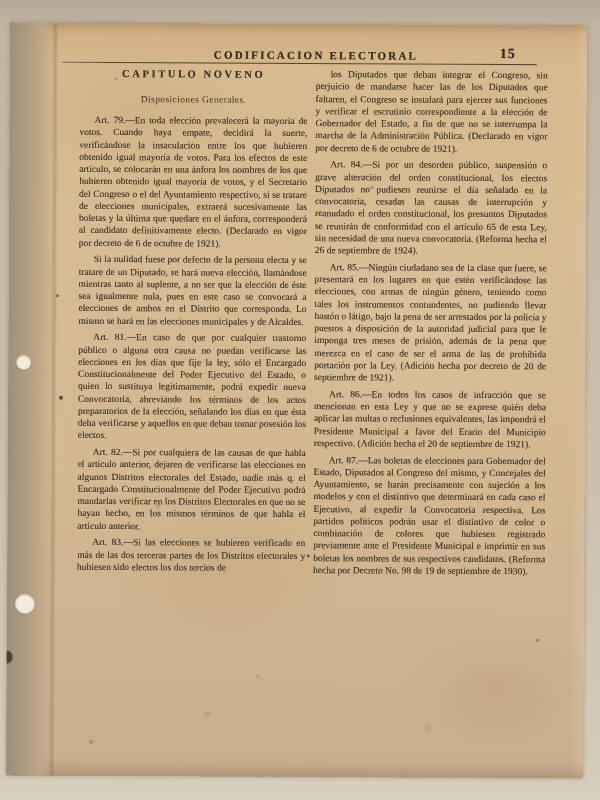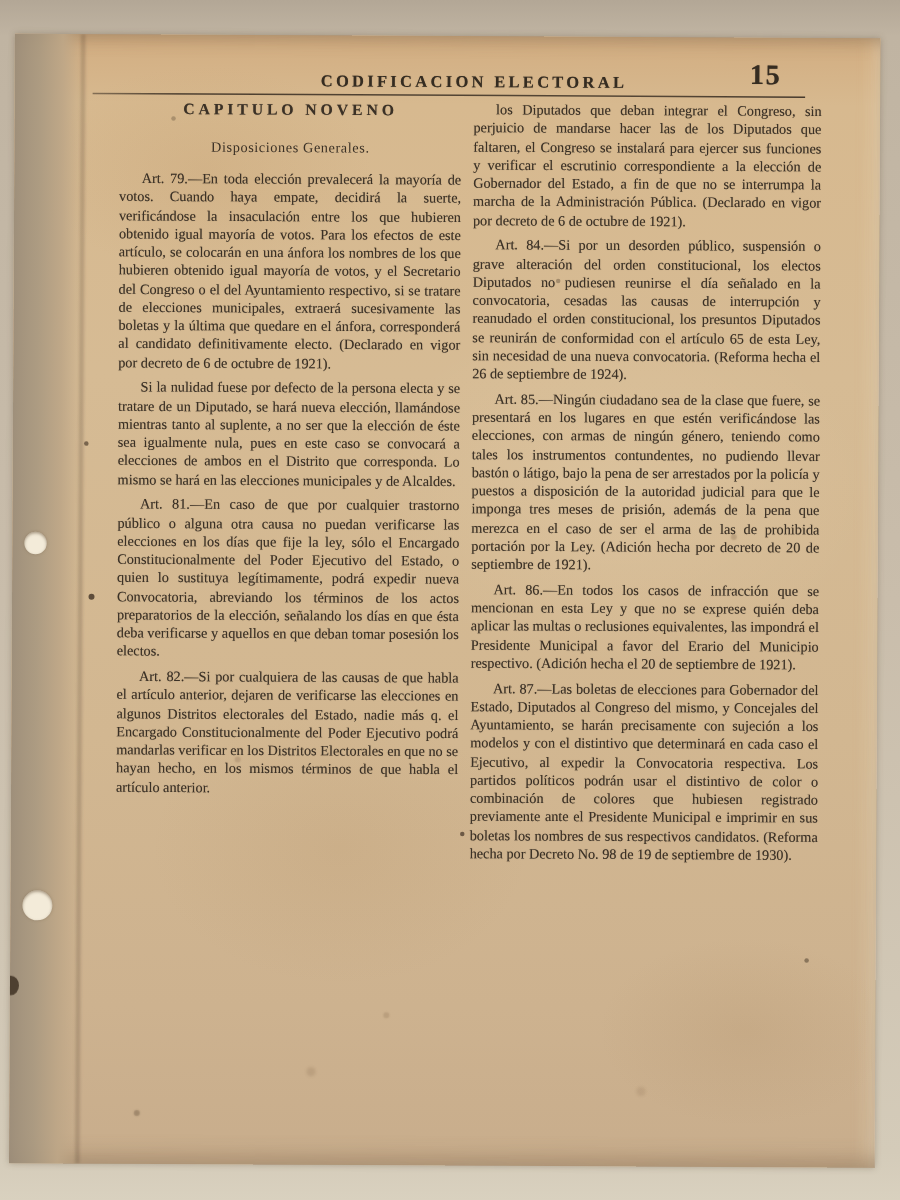--- a/index.html
+++ b/index.html
@@ -65,21 +65,21 @@
     position:absolute;left:152px;bottom:3px;
     font-size:11px;font-weight:bold;letter-spacing:2.2px;white-space:nowrap;
     text-shadow:0 0 0.5px rgba(53,44,33,0.6);
   }
   .header-rule{
     position:absolute;left:0;bottom:0;width:475px;height:1.5px;
     background:linear-gradient(90deg,rgba(62,50,38,0.55) 0%,rgba(62,50,38,0.9) 12%,rgba(62,50,38,0.85) 80%,rgba(62,50,38,0.95) 100%);
   }
   .page-number{
     position:absolute;left:438px;bottom:3px;
-    font-size:19px;font-weight:bold;letter-spacing:1px;
+    font-size:14px;font-weight:bold;letter-spacing:1px;
     text-shadow:0 0 0.5px rgba(53,44,33,0.6);
   }
   .columns{
     position:absolute;left:70px;top:44px;width:468px;
     display:flex;gap:8px;color:#3b3126;
   }
   .col-left{width:228px;flex:none;}
   .col-right{flex:1;}
   .chapter-heading{
     font-size:10.5px;font-weight:bold;letter-spacing:2.6px;text-align:center;
@@ -113,20 +113,21 @@
   </div>
 
   <div class="columns">
     <div class="col col-left">
       <h2 class="chapter-heading">CAPITULO NOVENO</h2>
       <h3 class="chapter-subheading">Disposiciones Generales.</h3>
       <p>Art. 79.—En toda elección prevalecerá la mayoría de votos. Cuando haya empate, decidirá la suerte, verificándose la insaculación entre los que hubieren obtenido igual mayoría de votos. Para los efectos de este artículo, se colocarán en una ánfora los nombres de los que hubieren obtenido igual mayoría de votos, y el Secretario del Congreso o el del Ayuntamiento respectivo, si se tratare de elecciones municipales, extraerá sucesivamente las boletas y la última que quedare en el ánfora, corresponderá al candidato definitivamente electo. (Declarado en vigor por decreto de 6 de octubre de 1921).</p>
       <p>Si la nulidad fuese por defecto de la persona electa y se tratare de un Diputado, se hará nueva elección, llamándose mientras tanto al suplente, a no ser que la elección de éste sea igualmente nula, pues en este caso se convocará a elecciones de ambos en el Distrito que corresponda. Lo mismo se hará en las elecciones municipales y de Alcaldes.</p>
       <p>Art. 81.—En caso de que por cualquier trastorno público o alguna otra causa no puedan verificarse las elecciones en los días que fije la ley, sólo el Encargado Constitucionalmente del Poder Ejecutivo del Estado, o quien lo sustituya legítimamente, podrá expedir nueva Convocatoria, abreviando los términos de los actos preparatorios de la elección, señalando los días en que ésta deba verificarse y aquellos en que deban tomar posesión los electos.</p>
       <p>Art. 82.—Si por cualquiera de las causas de que habla el artículo anterior, dejaren de verificarse las elecciones en algunos Distritos electorales del Estado, nadie más q. el Encargado Constitucionalmente del Poder Ejecutivo podrá mandarlas verificar en los Distritos Electorales en que no se hayan hecho, en los mismos términos de que habla el artículo anterior.</p>
+      <p>Art. 83.—Si las elecciones se hubieren verificado en más de las dos terceras partes de los Distritos electorales y hubiesen sido electos los dos tercios de</p>
     </div>
     <div class="col col-right">
       <p>los Diputados que deban integrar el Congreso, sin perjuicio de mandarse hacer las de los Diputados que faltaren, el Congreso se instalará para ejercer sus funciones y verificar el escrutinio correspondiente a la elección de Gobernador del Estado, a fin de que no se interrumpa la marcha de la Administración Pública. (Declarado en vigor por decreto de 6 de octubre de 1921).</p>
       <p>Art. 84.—Si por un desorden público, suspensión o grave alteración del orden constitucional, los electos Diputados no pudiesen reunirse el día señalado en la convocatoria, cesadas las causas de interrupción y reanudado el orden constitucional, los presuntos Diputados se reunirán de conformidad con el artículo 65 de esta Ley, sin necesidad de una nueva convocatoria. (Reforma hecha el 26 de septiembre de 1924).</p>
       <p>Art. 85.—Ningún ciudadano sea de la clase que fuere, se presentará en los lugares en que estén verificándose las elecciones, con armas de ningún género, teniendo como tales los instrumentos contundentes, no pudiendo llevar bastón o látigo, bajo la pena de ser arrestados por la policía y puestos a disposición de la autoridad judicial para que le imponga tres meses de prisión, además de la pena que merezca en el caso de ser el arma de las de prohibida portación por la Ley. (Adición hecha por decreto de 20 de septiembre de 1921).</p>
       <p>Art. 86.—En todos los casos de infracción que se mencionan en esta Ley y que no se exprese quién deba aplicar las multas o reclusiones equivalentes, las impondrá el Presidente Municipal a favor del Erario del Municipio respectivo. (Adición hecha el 20 de septiembre de 1921).</p>
       <p>Art. 87.—Las boletas de elecciones para Gobernador del Estado, Diputados al Congreso del mismo, y Concejales del Ayuntamiento, se harán precisamente con sujeción a los modelos y con el distintivo que determinará en cada caso el Ejecutivo, al expedir la Convocatoria respectiva. Los partidos políticos podrán usar el distintivo de color o combinación de colores que hubiesen registrado previamente ante el Presidente Municipal e imprimir en sus boletas los nombres de sus respectivos candidatos. (Reforma hecha por Decreto No. 98 de 19 de septiembre de 1930).</p>
     </div>
   </div>
 </div>

